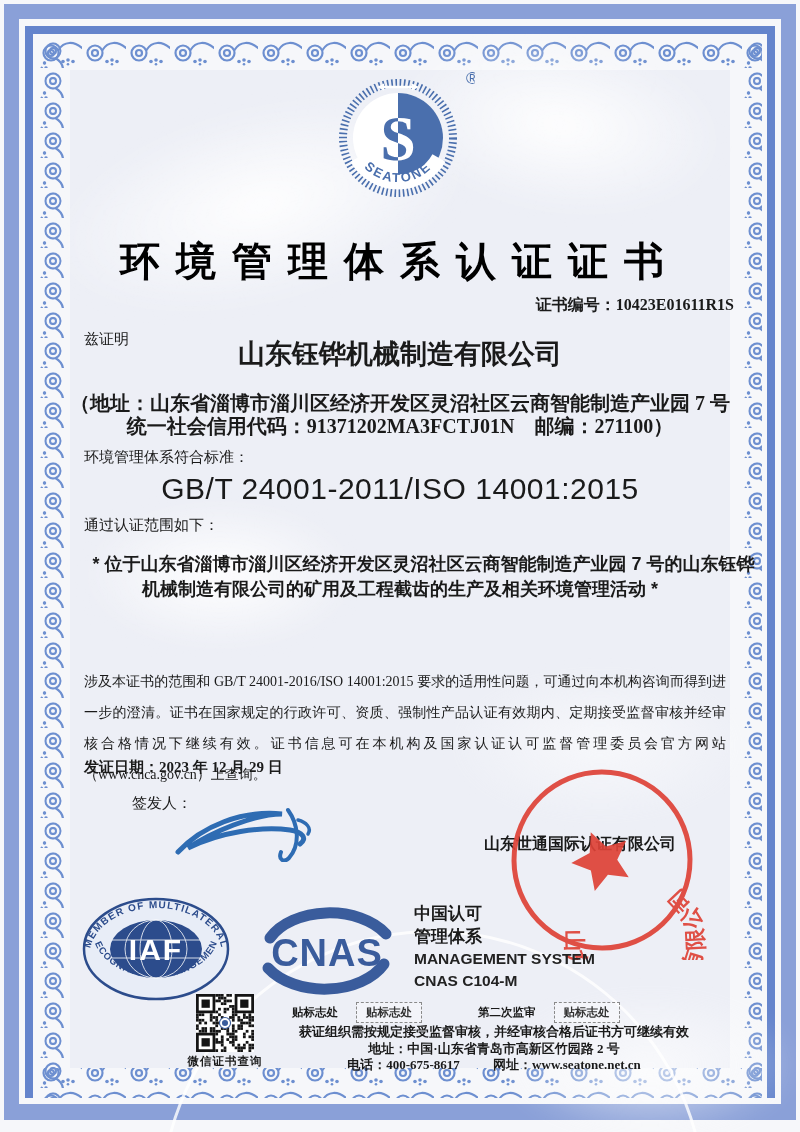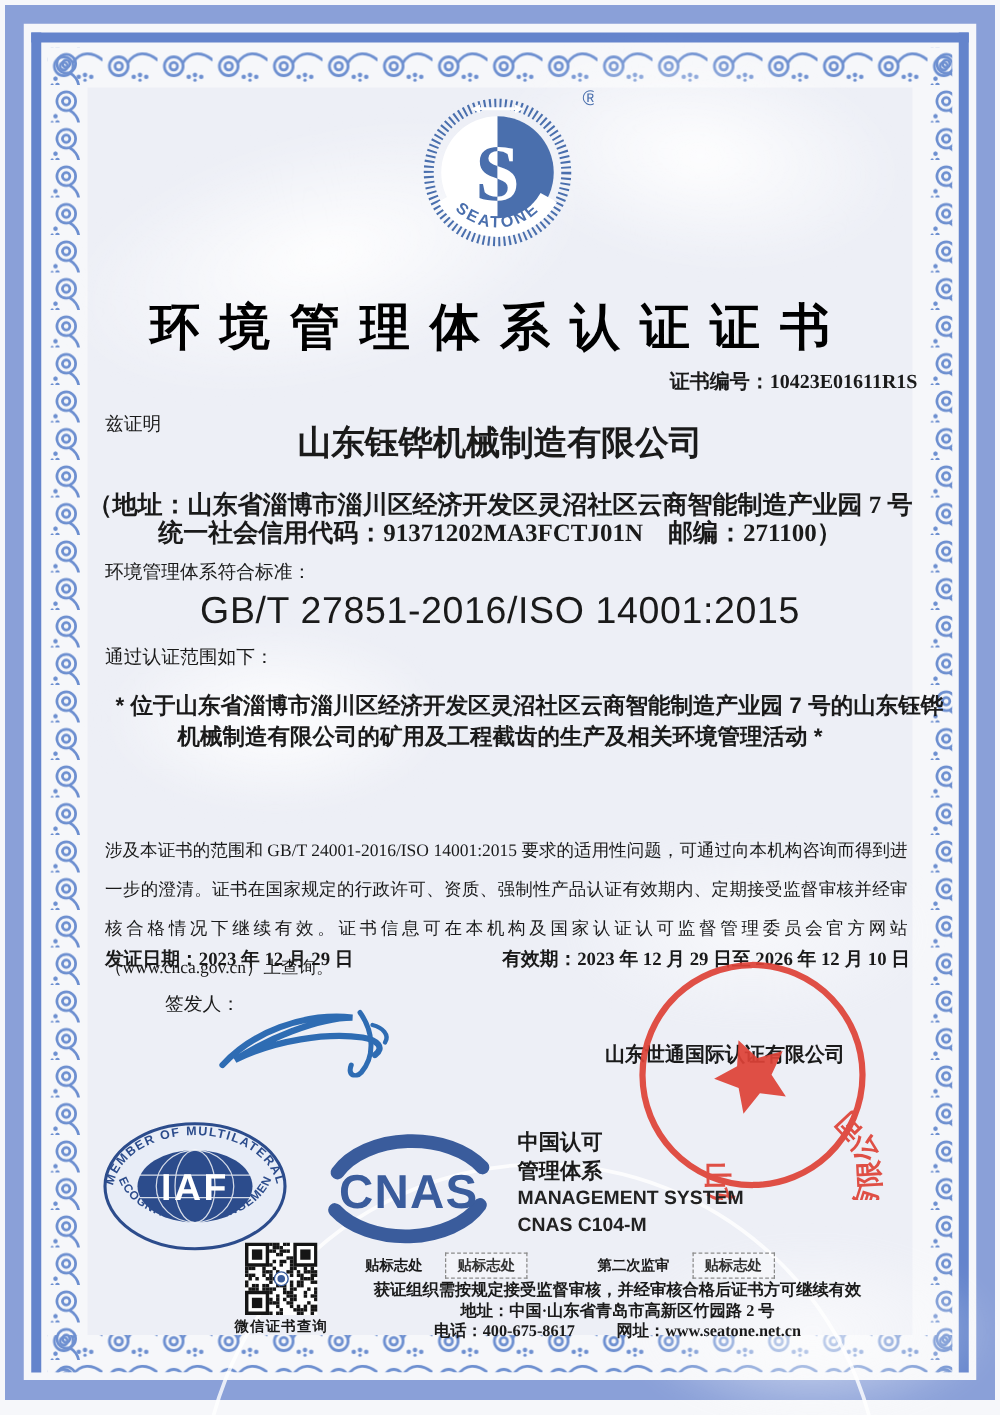--- a/index.html
+++ b/index.html
@@ -126,32 +126,29 @@
   <div class="abs certno" style="top:295px;right:66px;">
     <span>证书编号：</span><span>10423E01611R1S</span>
   </div>
 
   <div class="abs label" style="left:84px;top:330px;">兹证明</div>
   <div class="abs ctr company" style="top:336px;">山东钰铧机械制造有限公司</div>
   <div class="abs ctr addr" style="top:390px;">（地址：山东省淄博市淄川区经济开发区灵沼社区云商智能制造产业园 7 号</div>
   <div class="abs ctr addr" style="top:413px;">统一社会信用代码：91371202MA3FCTJ01N　邮编：271100）</div>
 
   <div class="abs label" style="left:84px;top:448px;">环境管理体系符合标准：</div>
-  <div class="abs ctr standard" style="top:472px;">GB/T 27851-2016/ISO 14001:2015</div>
+  <div class="abs ctr standard" style="top:472px;">GB/T 24001-2011/ISO 14001:2015</div>
   <div class="abs label" style="left:84px;top:516px;">通过认证范围如下：</div>
   <div class="abs ctr scope" style="top:552px;margin-left:47px;">* 位于山东省淄博市淄川区经济开发区灵沼社区云商智能制造产业园 7 号的山东钰铧</div>
   <div class="abs ctr scope" style="top:577px;">机械制造有限公司的矿用及工程截齿的生产及相关环境管理活动 *</div>
 
   <div class="abs fine" style="left:84px;right:74px;top:666px;">涉及本证书的范围和 GB/T 24001-2016/ISO 14001:2015 要求的适用性问题，可通过向本机构咨询而得到进一步的澄清。证书在国家规定的行政许可、资质、强制性产品认证有效期内、定期接受监督审核并经审核合格情况下继续有效。证书信息可在本机构及国家认证认可监督管理委员会官方网站（www.cnca.gov.cn）上查询。</div>
 
   <div class="abs daterow" style="left:84px;top:758px;">
     <span>发证日期：</span><span>2023 年 12 月 29 日</span>
-  </div>
-  <div class="abs daterow" style="right:72px;top:758px;">
-    <span>有效期：</span><span>2023 年 12 月 29 日至 2026 年 12 月 10 日</span>
   </div>
 
   <div class="abs label" style="left:84px;top:794px;margin-left:48px;">签发人：</div>
   <svg class="abs" style="left:170px;top:800px;" width="150" height="62" viewBox="0 0 150 62">
     <g fill="none" stroke="#2e6cb3" stroke-linecap="round">
       <path d="M8,52 C32,26 72,10 112,14 C84,14 42,32 18,48 C50,32 92,26 120,30 C132,32 138,38 130,44" stroke-width="5"></path>
       <path d="M118,10 C128,24 131,44 119,58 C114,63 108,60 111,52" stroke-width="4"></path>
       <path d="M128,20 C136,22 142,28 138,34" stroke-width="3.5"></path>
     </g>
   </svg>

